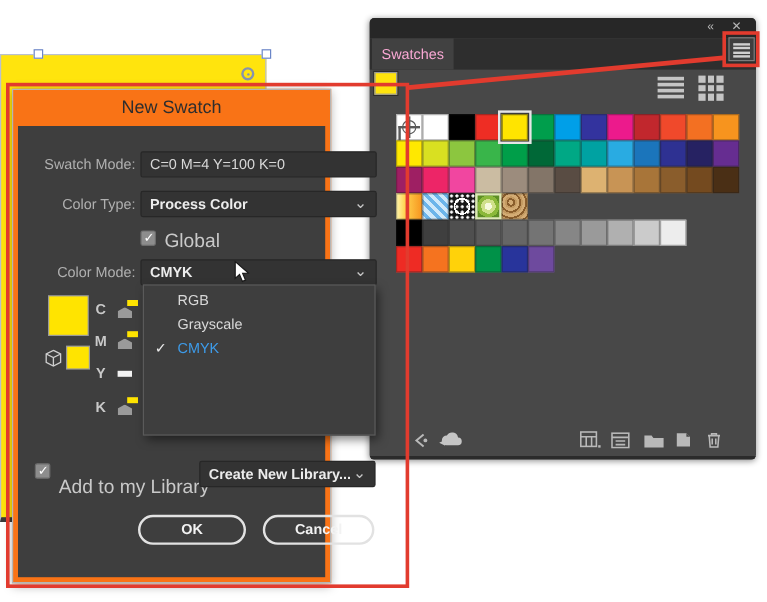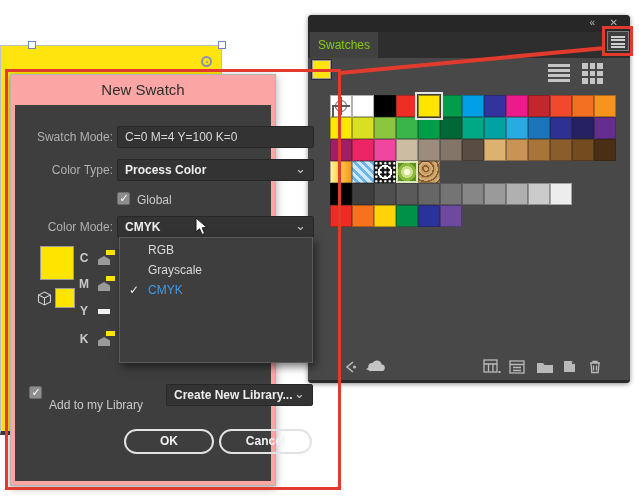--- a/index.html
+++ b/index.html
@@ -17,21 +17,21 @@
 
   
   .panel { position:absolute; left:308px; top:15px; width:322px; height:368px; background:#484848;
     border-radius:4px; box-shadow:0 1px 5px rgba(0,0,0,.45); z-index:2; overflow:hidden; }
   .panel-topbar { position:absolute; left:0; top:0; right:0; height:17px; background:#272727; }
   .win-ic { position:absolute; top:2px; color:#b9b9b9; font-size:10px; line-height:12px; cursor:default; }
   .ic-collapse { right:36px; letter-spacing:-1px; }
   .ic-close { right:12px; }
   .panel-tabrow { position:absolute; left:0; top:17px; right:0; height:26px; background:#2e2e2e; }
   .panel-tab { position:absolute; left:2px; top:0; width:68px; height:26px; background:#414141;
-    color:#84cc16; font-size:12px; text-align:center; line-height:26px; }
+    color:#f9a8d4; font-size:12px; text-align:center; line-height:26px; }
   .menu-btn { position:absolute; left:299px; top:16px; width:22px; height:20px; background:#3e3e3e;
     border:1px solid #7d7d7d; padding:4px 3px; }
   .menu-btn i { display:block; height:2px; background:#cfcfcf; margin-bottom:1.4px; }
   .proxy-fill { position:absolute; left:4px; top:45px; width:19px; height:19px; background:#ffe40d;
     border:1px solid #9a9a9a; box-shadow:0 0 0 1px #2c2c2c; }
   .view-ic { position:absolute; top:49px; }
   .list-ic { left:240px; width:22px; } .list-ic i { display:block; height:2.5px; background:#c5c5c5; margin-bottom:2.5px; }
   .grid-ic { left:274px; top:48px; width:22px; display:grid; grid-template-columns:repeat(3,5.5px); grid-gap:2px; }
   .grid-ic i { width:5.5px; height:5.5px; background:#c5c5c5; }
 
@@ -51,32 +51,32 @@
     radial-gradient(#fff 1.1px, #151515 1.4px); background-size:100% 100%, 4.5px 4.5px; }
   .sw-pat-green { background:radial-gradient(circle,#f6fadd 0 3px,#cfe08a 3px 6px,#8ab83a 6px 9px,#5d8f25 9px);
     box-shadow:inset 0 0 0 2px #dde8b8, inset 0 0 0 1px rgba(28,28,28,.35); }
   .sw-pat-swirl { background:repeating-radial-gradient(circle at 35% 35%,#d3ab74 0 2px,#8a5d2c 2px 3.5px,#c49a61 3.5px 5px); }
 
   .panel-bottombar { position:absolute; left:0; bottom:0; right:0; height:30px; }
   .pb-ic { position:absolute; bottom:9px; }
   .panel-scroll { position:absolute; left:0; bottom:0; right:0; height:3px; background:#2b2b2b; }
 
   
-  .dialog { position:absolute; left:10px; top:74px; width:266px; height:412px; background:#fca5a5;
+  .dialog { position:absolute; left:10px; top:74px; width:266px; height:412px; background:#f97316;
     border:1px solid #b5b5b5; z-index:4; box-shadow:0 2px 8px rgba(0,0,0,.35); }
   .dlg-title { height:30px; line-height:30px; text-align:center; color:#2e2e2e; font-size:15px; }
   .dlg-body { position:absolute; left:4px; right:4px; top:30px; bottom:4px; background:#3e3e3e; }
   .lbl { position:absolute; left:0; width:98px; text-align:right; color:#b0b0b0; font-size:12px; }
   .field { position:absolute; left:102px; width:197px; height:22px; background:#333; border:1px solid #272727;
     border-radius:2px; color:#d8d8d8; font-size:12px; line-height:20px; padding-left:7px; }
   .field.dd { color:#ececec; font-weight:bold; }
   .chev { position:absolute; right:7px; top:0; color:#c9c9c9; font-size:13px; line-height:18px; font-weight:normal; }
   .cb { position:absolute; width:13px; height:13px; background:#8d8d8d; border-radius:2px; border:1px solid #6c6c6c; }
   .cb::before { content:"\2713"; position:absolute; left:1.5px; top:-1px; color:#fff; font-size:11px; font-weight:bold; }
-  .cb-lbl { position:absolute; color:#c9c9c9; font-size:12px; }
+  .cb-lbl { position:absolute; color:#c9c9c9; font-size:16px; }
 
   .menu { position:absolute; left:104px; top:132px; width:194px; height:126px; background:#3e3e3e;
     border:1px solid #5a5a5a; box-shadow:3px 4px 8px rgba(0,0,0,.5); z-index:6; padding-top:2px; }
   .menu-item { position:relative; height:20px; line-height:20px; padding-left:28px; color:#d9d9d9; font-size:12px; }
   .menu-item .check { visibility:hidden; position:absolute; left:9px; top:0; color:#ececec; font-weight:bold; }
   .menu-item.selected { color:#3d9be9; }
   .menu-item.selected .check { visibility:visible; }
 
   .preview-big { position:absolute; left:26px; top:142px; width:32px; height:32px; background:#ffe400; box-shadow:0 0 0 1px #9a9a9a; }
   .preview-small { position:absolute; left:41px; top:184px; width:18px; height:18px; background:#ffe400; box-shadow:0 0 0 1px #9a9a9a; }
@@ -84,21 +84,21 @@
   .chan { position:absolute; left:62px; width:14px; text-align:center; color:#c9c9c9; font-size:12px; font-weight:bold; }
   .thumb { position:absolute; left:83px; width:12px; height:9px; background:#9a9a9a;
     clip-path:polygon(50% 0,100% 38%,100% 100%,0 100%,0 38%); }
   .tip { position:absolute; width:9px; height:5px; background:#ffe400; }
   .tip-y { position:absolute; left:83px; top:204px; width:12px; height:5px; background:#f2f2f2; }
 
   .lib-field { position:absolute; left:151px; top:279px; width:147px; height:22px; background:#333; border:1px solid #272727;
     border-radius:2px; color:#ececec; font-weight:bold; font-size:12px; line-height:20px; padding-left:7px; }
   .btn { position:absolute; top:324px; height:25px; background:transparent; border:2px solid #e2e2e2; border-radius:13px;
     color:#f2f2f2; font-size:12px; font-weight:bold; text-align:center; line-height:21px; cursor:default; }
-  .btn-ok { left:109px; width:90px;text-align:center; } .btn-cancel { left:204px; width:93px; }
+  .btn-ok { left:100px; width:90px;text-align:center; } .btn-cancel { left:204px; width:93px; }
 
   .cursor { position:absolute; left:180px; top:112px; z-index:7; }
 
   
   .anno { position:absolute; border:3px solid #e23b2e; z-index:8; pointer-events:none; }
   .anno-dialog { left:5px; top:69px; width:336px; height:421px; }
   .anno-menu { left:602px; top:26px; width:31px; height:30px; }
   .anno-line { position:absolute; left:340px; top:71px; width:266px; height:4px; background:#e23b2e;
     transform:rotate(-5.4deg); transform-origin:left center; z-index:8; pointer-events:none; }
   svg { display:block; }

